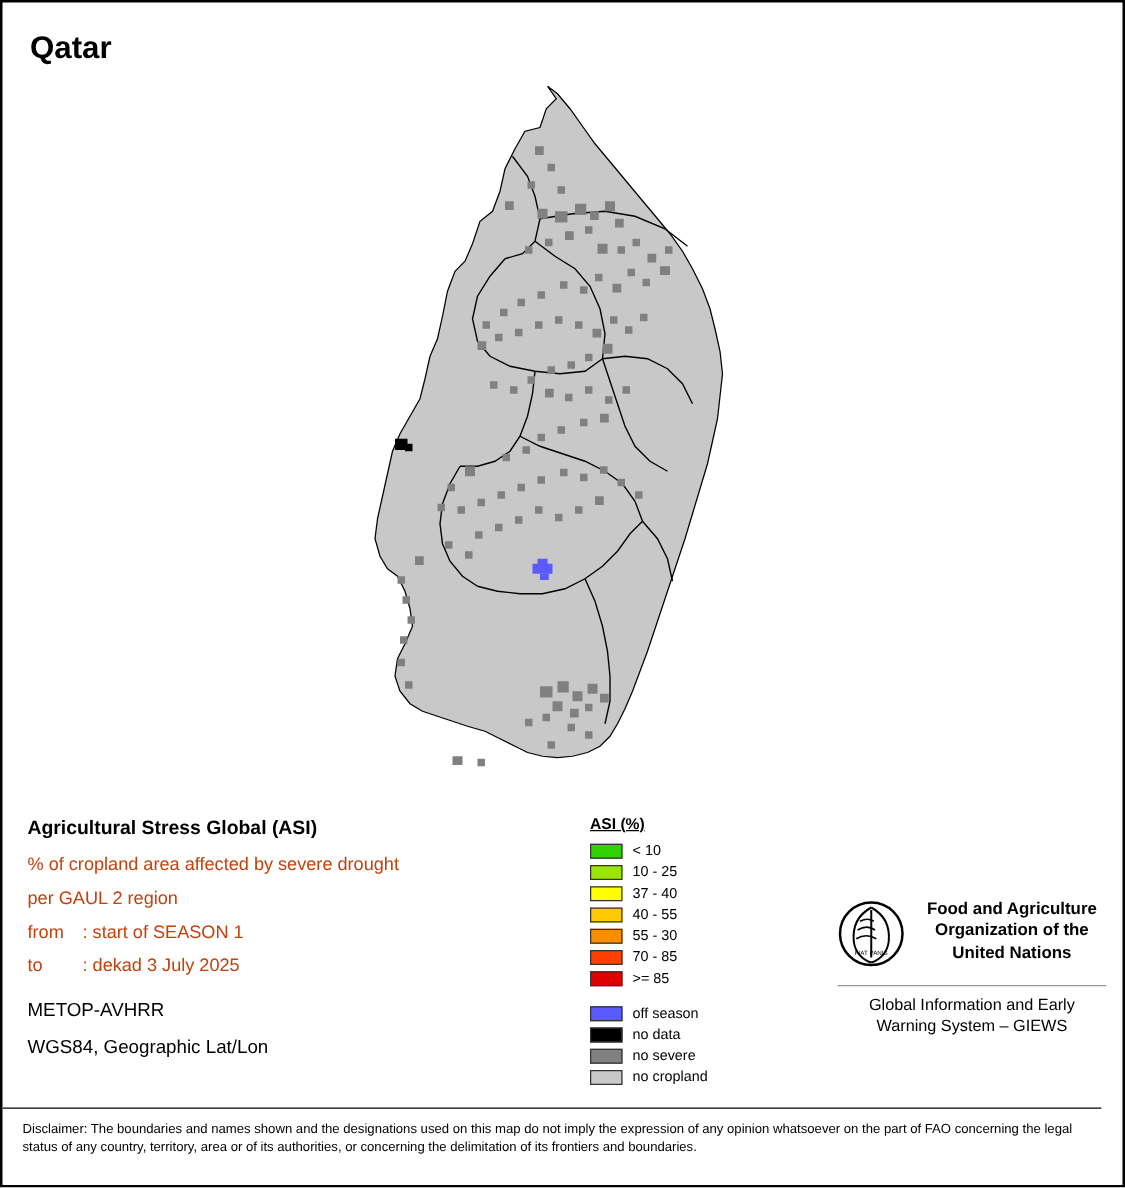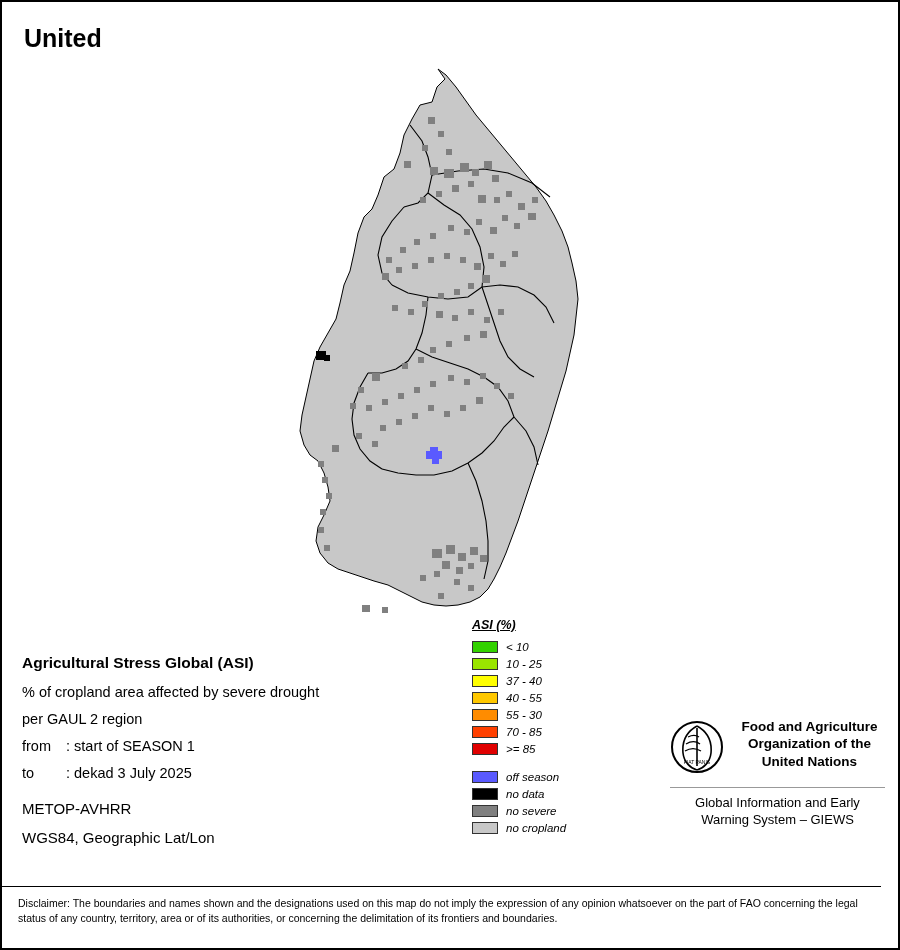--- a/index.html
+++ b/index.html
@@ -48,44 +48,43 @@
     width: 440px;
   }
   #info-block .hdr {
     font-size: 15.5px;
     font-weight: bold;
     color: #000;
     margin-bottom: 12px;
   }
   #info-block .line {
     font-size: 14.5px;
-    color: #000000;
+    color: #c2410c;
     margin-bottom: 11px;
   }
   #info-block .line .lbl {
     display: inline-block;
     width: 44px;
   }
   #info-block .sensor {
     font-size: 15px;
     color: #000;
     margin-top: 19px;
     margin-bottom: 12px;
   }
   #info-block .proj {
     font-size: 15px;
     color: #000;
   }
   
   #asi-legend {
     position: absolute;
     left: 470px;
-    top: 616px;
+    top: 650px;
     width: 180px;
-    font-style: italic;
   }
   #asi-legend .asi-title {
     font-size: 12.5px;
     font-weight: bold;
     color: #000;
     text-decoration: underline;
     margin-bottom: 6px;
   }
   .legend-row {
     display: flex;
@@ -154,21 +153,21 @@
     font-size: 10.5px;
     line-height: 1.45;
     color: #000;
   }
 </style>
 </head>
 <body>
 
 <div id="page">
 
-  <div id="map-title">United</div>
+  <div id="map-title">Qatar</div>
 
   <div id="map-area">
     <svg id="map-svg" width="440" height="570" viewBox="0 0 440 570" xmlns="http://www.w3.org/2000/svg">
 
       <g>
         <path fill="#c8c8c8" stroke="#000000" stroke-width="1" d="M206,12 L213,22 L205,30 L200,45 L188,48 L180,62 L172,78 L168,96
                  L162,112 L152,120 L146,138 L140,152 L132,160 L126,176 L122,196
                  L118,214 L112,228 L108,246 L104,262 L96,276 L88,290 L82,304
                  L78,322 L74,340 L70,358 L68,374 L72,388 L78,398 L86,404
                  L92,416 L96,430 L98,444 L92,458 L86,470 L84,484 L88,496

